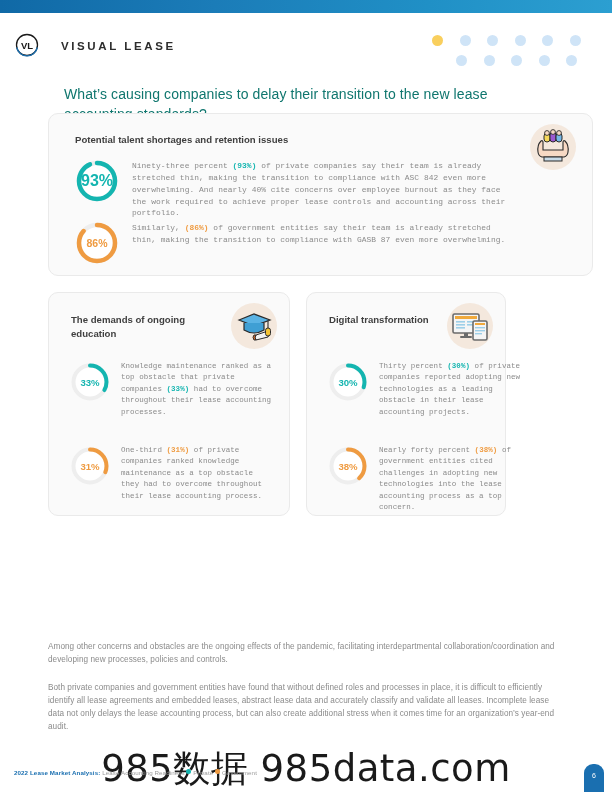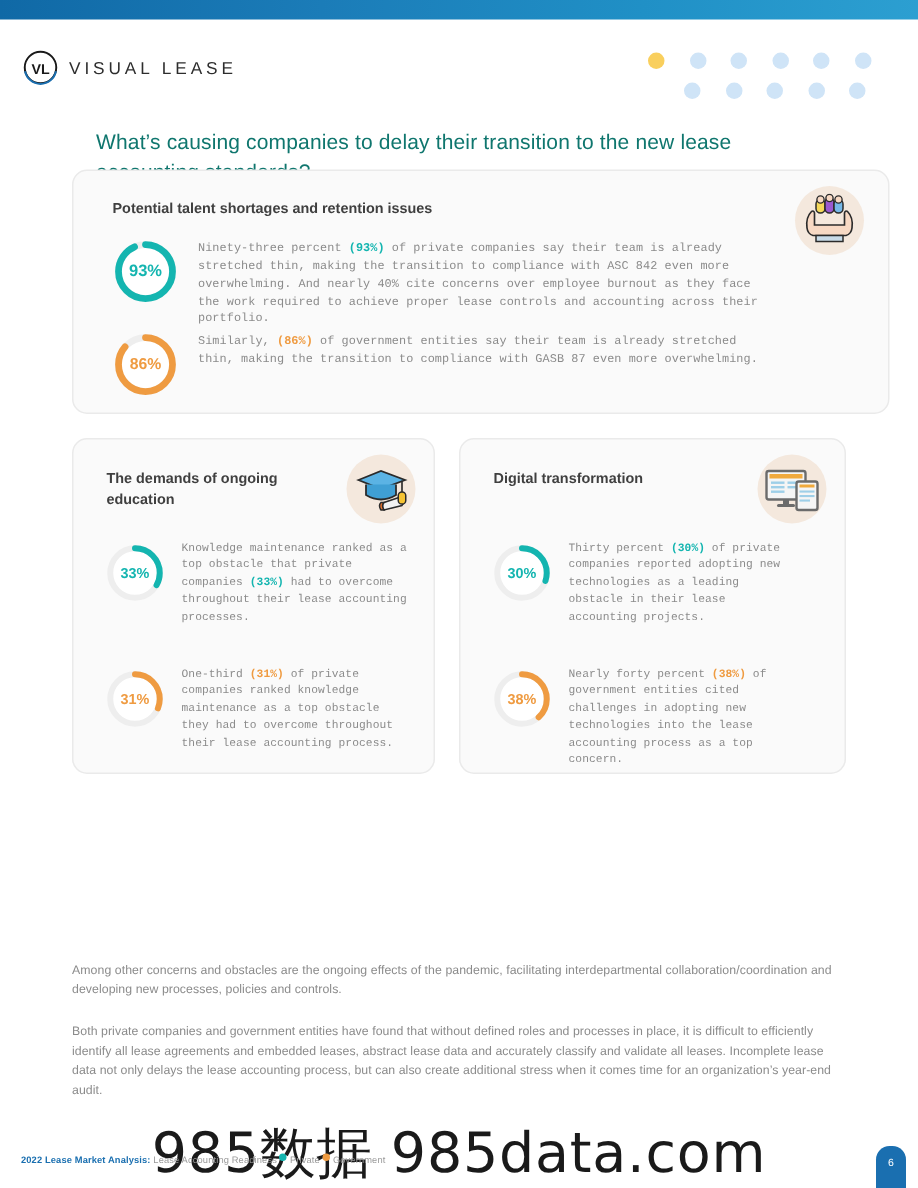--- a/index.html
+++ b/index.html
@@ -16,22 +16,22 @@
     position:absolute; top:0; left:0; width:612px; height:13px;
     background:linear-gradient(90deg,#1069a6 0%, #1b7cb8 35%, #2090c6 70%, #2c9fd1 100%);
   }
 
   
   .header { position:absolute; top:13px; left:0; width:612px; height:72px; }
   .logo-wrap { position:absolute; left:14px; top:20px; display:flex; align-items:center; }
   .logo-mark { width:26px; height:26px; position:relative; }
   .logo-mark svg { display:block; }
   .logo-text {
-    margin-left:6px; font-size:11.5px; letter-spacing:2.6px;
-    color:#2d2d2d; font-weight:400;
+    margin-left:21px; font-size:11.5px; letter-spacing:2.6px;
+    color:#2d2d2d; font-weight:700;
   }
 
   .dots { position:absolute; right:20px; top:17px; width:160px; }
   .dot-row { display:flex; gap:16.5px; height:20px; align-items:center; }
   .dot-row.second { padding-left:24px; }
   .dot { width:11px; height:11px; border-radius:50%; background:#cfe4f7; }
   .dot.yellow { background:#f9cf5d; }
 
   
   .content { position:absolute; left:0; top:85px; width:612px; }
@@ -74,21 +74,21 @@
   
   #card-talent { left:48px; top:113px; width:545px; height:163px; }
   #card-talent .card-title { position:absolute; left:26px; top:19px; }
   #card-talent .card-icon { right:16px; top:10px; }
   #card-talent .stat-1 { position:absolute; left:25px; top:44px; width:440px; }
   #card-talent .stat-2 { position:absolute; left:25px; top:106px; width:440px; }
   #card-talent .stat-text { font-size:7.9px; line-height:1.5; margin-left:12px; padding-top:2px; }
 
   
   #card-education { left:48px; top:292px; width:242px; height:224px; }
-  #card-digital   { left:306px; top:292px; width:258px; height:224px; }
+  #card-digital   { left:306px; top:292px; width:200px; height:224px; }
   .small-card .card-title { position:absolute; left:22px; top:20px; width:130px; }
   .small-card .card-icon { right:12px; top:10px; }
   .small-card .stat { position:absolute; left:20px; width:205px; }
   .small-card .s-a { top:68px; }
   .small-card .s-b { top:152px; }
   .small-card .stat-text { font-size:7.5px; line-height:1.52; margin-left:10px; }
 
   
   .bottom { position:absolute; left:0; top:628px; width:612px; }
 
@@ -174,21 +174,21 @@
       </svg>
     </div>
   </div>
 
   <div class="stat stat-1">
     <div class="donut">
       <svg width="46" height="46" viewBox="0 0 46 46">
         <circle cx="23" cy="23" r="18" fill="#ffffff" stroke="#eeeeee" stroke-width="4.5"></circle>
         <circle cx="23" cy="23" r="18" fill="none" stroke="#14b5b0" stroke-width="4.5" stroke-dasharray="105.2 113.1" stroke-linecap="round" transform="rotate(-90 23 23)"></circle>
       </svg>
-      <span class="pct" style="color:#14b5b0;font-size:11px">93%</span>
+      <span class="pct" style="color:#14b5b0;font-size:16px">93%</span>
     </div>
     <div class="stat-text">
       <span>Ninety-three percent </span><span class="hl-teal">(93%)</span><span> of private companies say their team is already stretched thin, making the transition to compliance with ASC 842 even more overwhelming. And nearly 40% cite concerns over employee burnout as they face the work required to achieve proper lease controls and accounting across their portfolio.</span>
     </div>
   </div>
 
   <div class="stat stat-2">
     <div class="donut">
       <svg width="46" height="46" viewBox="0 0 46 46">
         <circle cx="23" cy="23" r="18" fill="#ffffff" stroke="#eeeeee" stroke-width="4.5"></circle>

